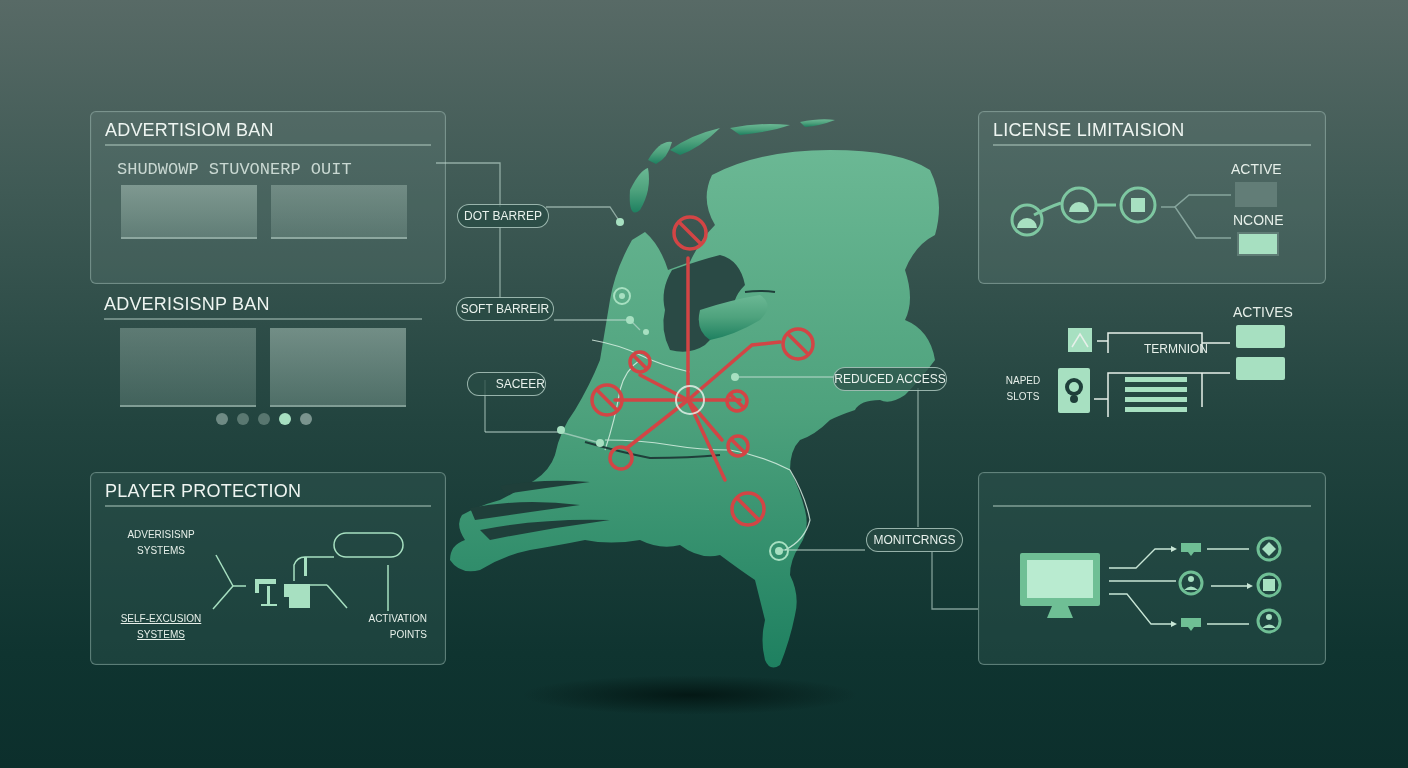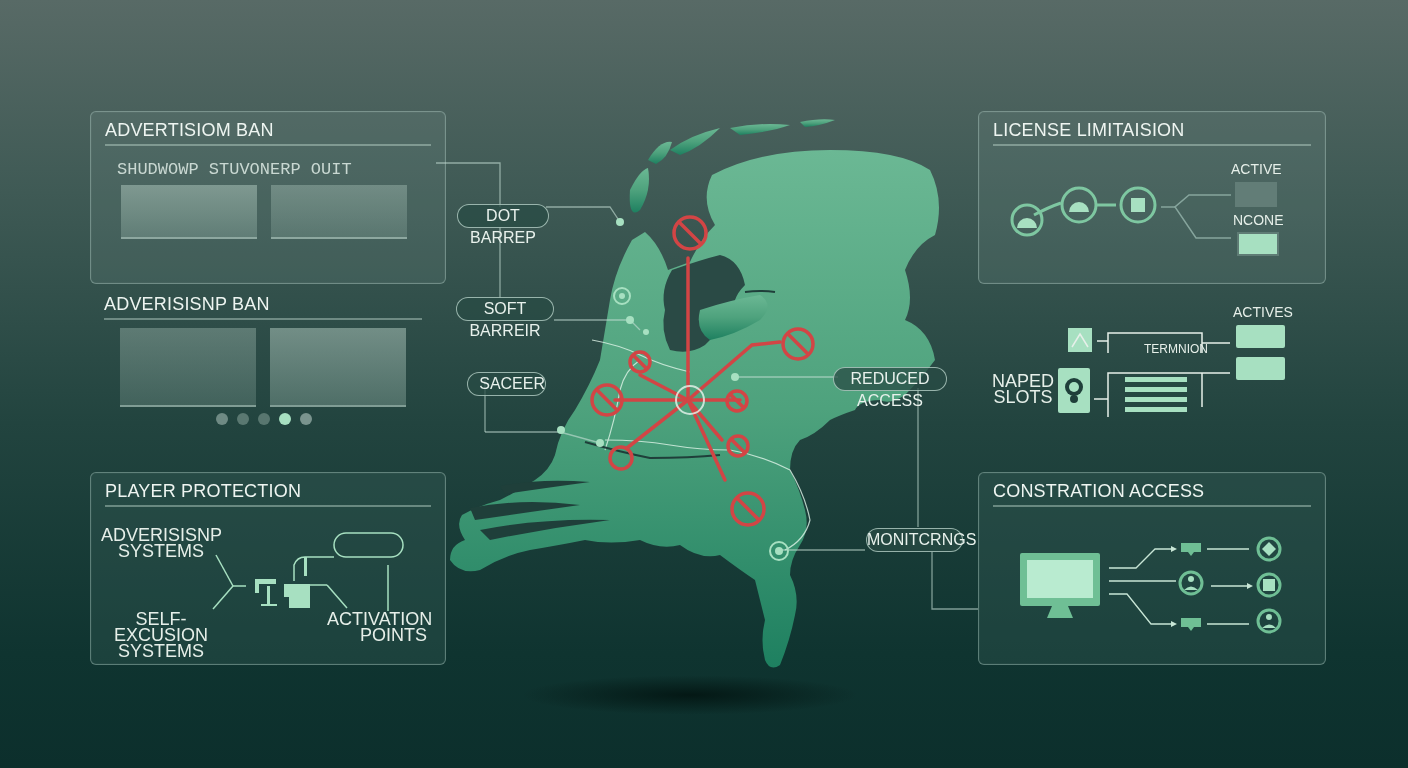--- a/index.html
+++ b/index.html
@@ -27,25 +27,25 @@
   }
   .abs { position: absolute; }
   .slide-box {
     position: absolute; border-bottom: 2px solid rgba(190,215,205,0.6);
   }
   .slide-fill {
     width: 100%; height: 100%;
     background: linear-gradient(180deg, rgba(170,195,185,0.55), rgba(130,160,150,0.45));
   }
   .dot { position: absolute; width: 12px; height: 12px; border-radius: 50%; }
-  .label-sm { font-size: 18px; color: #e6efe9; text-align: center; line-height: 16px; }
+  .label-sm { font-size: 10px; color: #e6efe9; text-align: center; line-height: 16px; }
   .pill {
     position: absolute; height: 22px; border: 1.5px solid rgba(200,225,215,0.7);
     border-radius: 12px; background: rgba(40,75,68,0.75);
-    color: #e8f1ec; font-size: 16px; line-height: 22px; text-align: center;
+    color: #e8f1ec; font-size: 12px; line-height: 22px; text-align: center;
   }
   .mint { background: #a7e0c1; }
   svg { position: absolute; overflow: visible; }
 </style>
 </head>
 <body>
 
 <div class="panel" style="left:90px;top:111px;width:346px;height:171px;">
   <div class="panel-title">ADVERTISIOM BAN</div>
   <div class="panel-rule"></div>
@@ -74,21 +74,21 @@
   <div class="dot" style="left:210px;top:128px;background:#7a948e;"></div>
 </div>
 
 <div class="panel" style="left:90px;top:472px;width:346px;height:191px;background:rgba(60,100,92,0.3);">
   <div class="panel-title">PLAYER PROTECTION</div>
   <div class="panel-rule"></div>
   <div class="abs label-sm" style="left:10px;top:54px;width:120px;">
     <div>ADVERISISNP</div>
     <div>SYSTEMS</div>
   </div>
-  <div class="abs label-sm" style="left:10px;top:138px;width:120px;">
+  <div class="abs label-sm" style="left:10px;top:138px;width:120px;text-decoration:underline;">
     <div>SELF-EXCUSION</div>
     <div>SYSTEMS</div>
   </div>
   <div class="abs label-sm" style="left:236px;top:138px;width:100px;text-align:right;">
     <div>ACTIVATION</div>
     <div>POINTS</div>
   </div>
   <svg width="346" height="191" style="left:0;top:0;">
     <g stroke="#a7e0c1" stroke-width="1.5" fill="none">
       <line x1="125" y1="82" x2="142" y2="113"></line>
@@ -304,21 +304,20 @@
       <circle cx="84" cy="92" r="5"></circle>
       <rect x="135" y="82" width="62" height="5"></rect>
       <rect x="135" y="92" width="62" height="5"></rect>
       <rect x="135" y="102" width="62" height="5"></rect>
       <rect x="135" y="112" width="62" height="5"></rect>
     </g>
   </svg>
 </div>
 
 <div class="panel" style="left:978px;top:472px;width:338px;height:191px;background:rgba(60,100,92,0.3);">
-  <div class="panel-title">CONSTRATION ACCESS</div>
   <div class="panel-rule"></div>
   <svg width="338" height="191" style="left:0;top:0;">
 
     <g>
       <rect x="41" y="80" width="80" height="53" rx="2" fill="#6fbf95"></rect>
       <rect x="48" y="87" width="66" height="38" fill="#b9ebd0"></rect>
       <path d="M73 133 H 89 L 94 145 H 68 Z" fill="#6fbf95"></path>
     </g>
     <g stroke="#c8e6d6" stroke-width="1.3" fill="none">
       <polyline points="130,95 157,95 176,76 192,76"></polyline>

